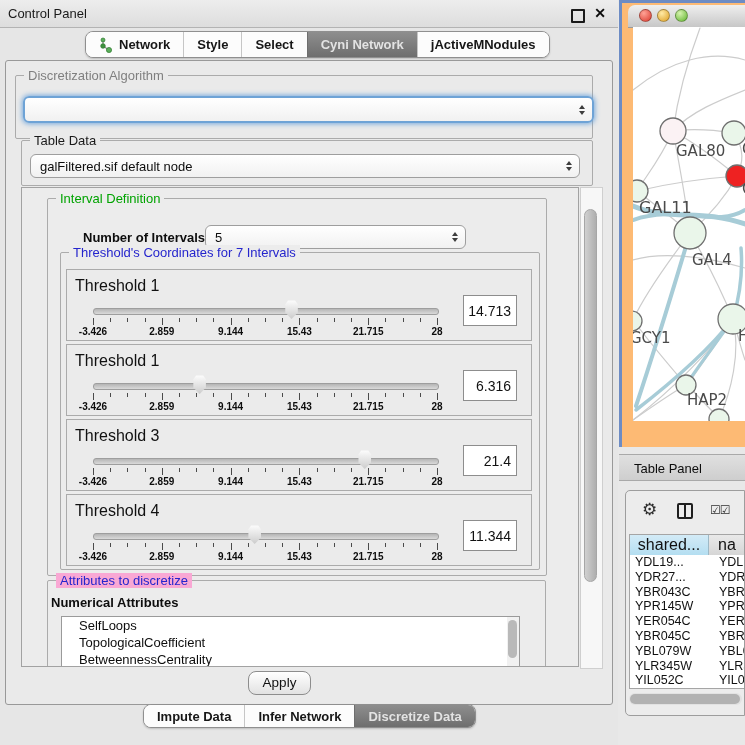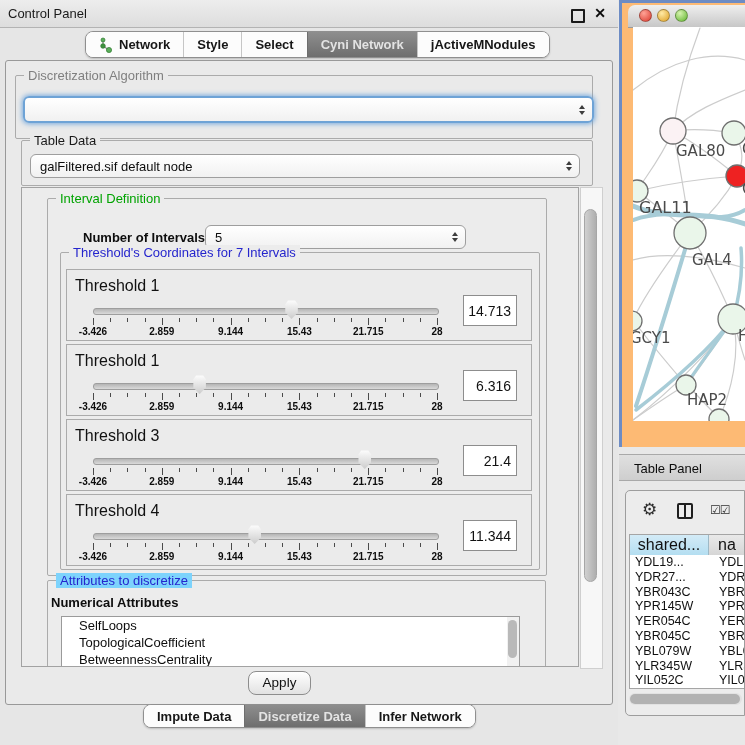--- a/index.html
+++ b/index.html
@@ -66,21 +66,21 @@
        clip-path:polygon(50% 100%,8% 66%,8% 22%,26% 3%,74% 3%,92% 22%,92% 66%);
        filter:drop-shadow(0 0 1px #777)}
   .tick{position:absolute;top:48px;width:1px;height:4px;background:#4a4a4a}
   .tick.major{height:7px}
   .ticklabel{position:absolute;top:56px;width:44px;text-align:center;font-size:10px;font-weight:bold;color:#0d0d0d}
   .th-value{position:absolute;left:396px;top:25px;width:54px;height:31px;background:#fff;
        border:1px solid #8d8d8d;font-size:14px;text-align:right;line-height:31px;
        padding-right:5px;box-sizing:border-box}
   
   #attr-group{left:25px;top:392px;width:497px;height:96px}
-  #attr-title{color:#2525cd;background:#7dd3fc}
+  #attr-title{color:#2525cd;background:#f9a8d4}
   #attr-sub{left:3px;top:14px}
   #attr-list{position:absolute;left:13px;top:35px;width:459px;height:52px;background:#fff;
        border:1px solid #9a9a9a;overflow:hidden;box-sizing:border-box}
   .attr-item{font-size:13px;color:#0d0d0d;padding-left:17px;line-height:17px;white-space:nowrap}
   #attr-scroll{position:absolute;right:0;top:0;width:12px;height:50px;background:#f1f1f1}
   #attr-thumb{position:absolute;left:1px;top:3px;width:9px;height:38px;border-radius:5px;background:#b9b9b9}
   
   #apply{position:absolute;left:242px;top:610px;width:61px;height:22px;
        background:linear-gradient(#ffffff,#e2e2e2);border:1px solid #8d8d8d;border-radius:8px;
        font-size:13.5px;text-align:center;line-height:21px}
@@ -352,25 +352,25 @@
         <div id="vthumb"></div>
       </div>
 
     <div id="apply">Apply</div>
   </div>
 
   <div id="bottom-tabs" class="tabbar">
       <div class="tab">
         <span>Impute Data</span>
       </div>
+      <div class="tab">
+        <span>Infer Network</span>
+      </div>
       <div class="tab sel">
         <span>Discretize Data</span>
-      </div>
-      <div class="tab">
-        <span>Infer Network</span>
       </div>
     </div>
 
 </div>
 
 <div id="net-win">
   <div id="net-titlebar">
     <span class="light red"></span>
     <span class="light yellow"></span>
     <span class="light green"></span>

